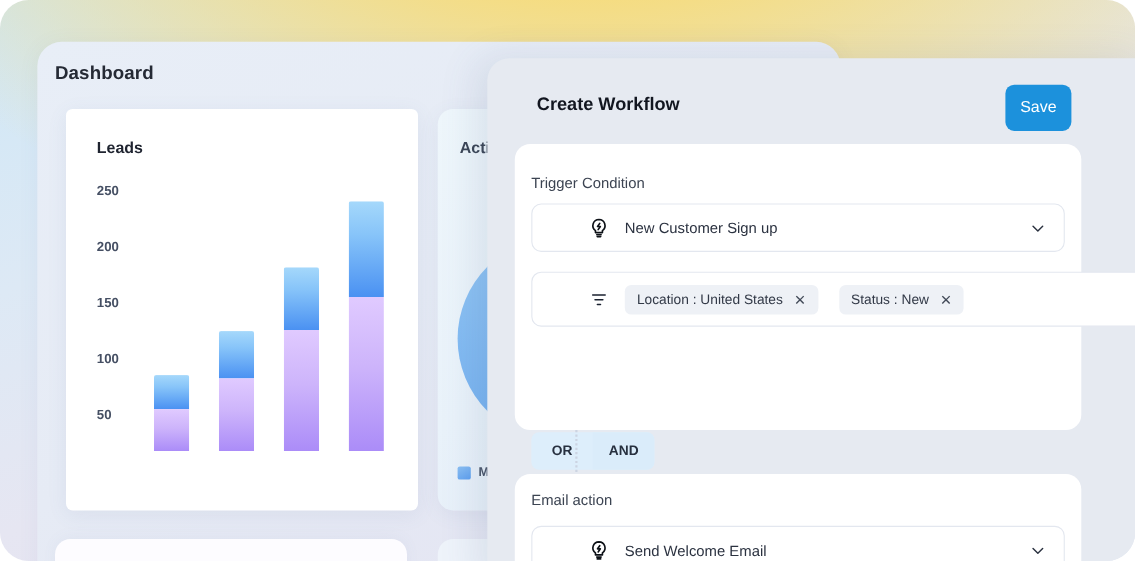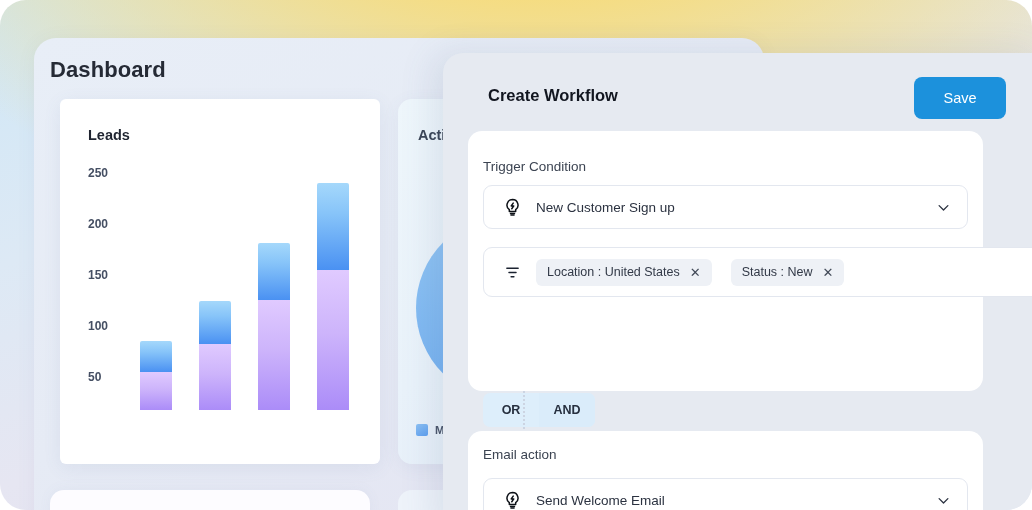--- a/index.html
+++ b/index.html
@@ -29,21 +29,21 @@
     left: 34px; top: 38px;
     width: 730px; height: 520px;
     border-radius: 22px;
     background: linear-gradient(150deg, #e8eef7 0%, #e6ebf5 45%, #e3e2f1 100%);
     box-shadow: 0 2px 20px rgba(90,110,150,0.06);
   }
 
   .dash-title {
     position: absolute;
     left: 50px; top: 57px;
-    font-size: 22px;
+    font-size: 17px;
     font-weight: 700;
     color: #252a35;
     letter-spacing: .1px;
   }
 
   
   .leads-card {
     position: absolute;
     left: 60px; top: 99px;
     width: 320px; height: 365px;
@@ -178,21 +178,21 @@
     position: absolute;
     left: 25px; top: 33px;
     font-size: 16.5px;
     font-weight: 700;
     color: #121620;
     margin-left: 20px;
   }
   .save-btn {
     position: absolute;
     left: 471px; top: 24px;
-    width: 92px; height: 42px;
+    width: 60px; height: 42px;
     background: #1c91dc;
     border: none;
     border-radius: 8px;
     color: #ffffff;
     font-size: 14.5px;
     font-family: "Liberation Sans", sans-serif;
     cursor: pointer;
   }
 
   .card-trigger {
@@ -209,20 +209,21 @@
     color: #3c4452;
   }
 
   .field {
     position: absolute;
     background: #ffffff;
     border: 1px solid #e3e7ef;
     border-radius: 9px;
     display: flex;
     align-items: center;
+    padding-left: 32px;
   }
   .field-icon {
     margin-left: 18px;
     width: 20px; height: 20px;
     display: flex;
     align-items: center;
     justify-content: center;
     flex: none;
   }
   .field-text {

